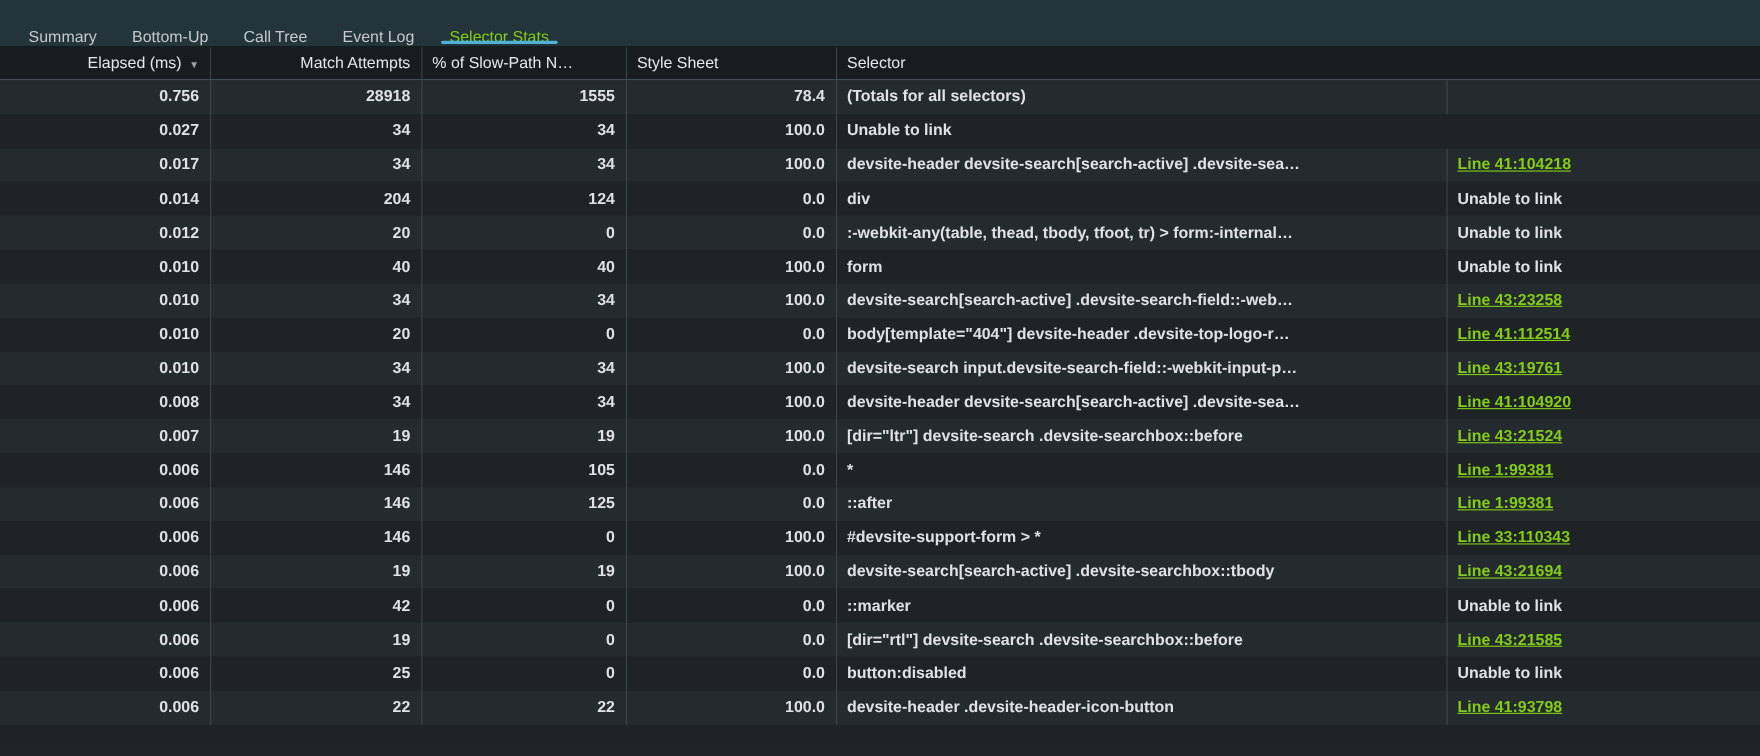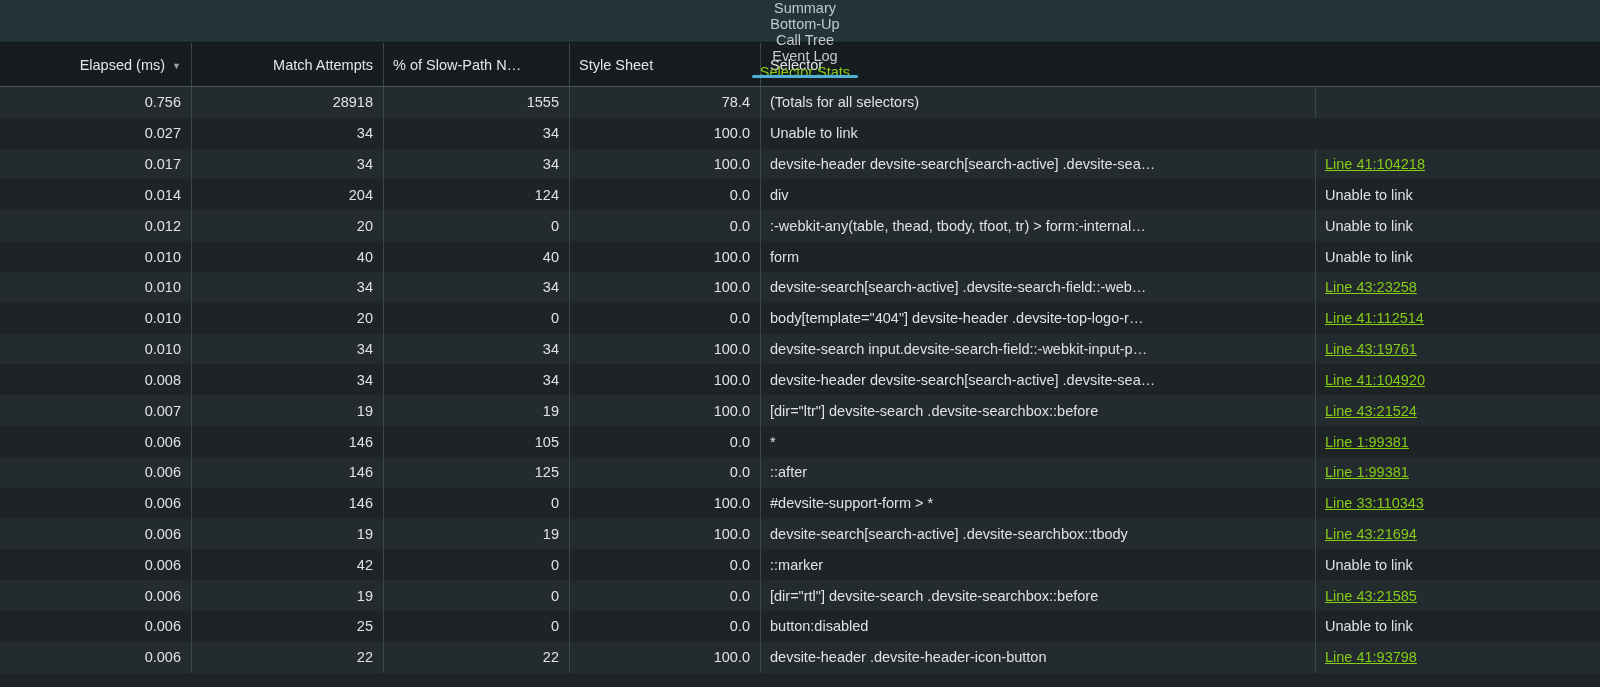--- a/index.html
+++ b/index.html
@@ -6,24 +6,23 @@
   html, body {
     width: 1600px; height: 687px; overflow: hidden;
     background: #1e2427;
     font-family: "Liberation Sans", "DejaVu Sans", sans-serif;
     -webkit-font-smoothing: antialiased;
   }
 
   
   .tabbar {
     height: 43px; background: #24343b;
-    display: flex; align-items: center;
+    display: flex; align-items: flex-end;
     padding-left: 10px;
     border-bottom: 1px solid #10171a;
-    flex-direction: column;
   }
   .tab {
     position: relative;
     display: flex; align-items: center;
     margin: 0 14px; padding: 0 2px;
     color: #c3c9cc; font-size: 14.5px;
     cursor: default; white-space: nowrap;
   }
   .tab.active { color: #84cc16; }
   .tab.active::after {
@@ -31,37 +30,37 @@
     height: 3px; background: #4db2d6; border-radius: 3px;
   }
 
   
   .grid { width: 1600px; }
   .hrow, .row {
     display: grid;
     grid-template-columns: 192px 192px 186px 191px 555px 1fr;
   }
   .hrow {
-    height: 44px; background: #161c1f;
+    height: 30px; background: #161c1f;
     border-bottom: 1px solid #4c5a60;
   }
   .hrow .cell {
     color: #e4e7e9; font-size: 14.5px;
     display: flex; align-items: center;
   }
   .cell { border-right: 1px solid #3b4649; overflow: hidden; white-space: nowrap; }
   .cell:last-child { border-right: none; }
   .num { justify-content: flex-end; text-align: right; padding-right: 10px; }
   .txt { justify-content: flex-start; text-align: center; padding-left: 9px; }
   .sort-arrow {
     display: inline-block; margin-left: 7px; font-size: 9px; color: #9aa1a6;
     transform: translateY(1px);
   }
 
-  .row { height: 30.84px; }
+  .row { height: 30.84px; font-weight: bold; }
   .row:nth-child(odd)  { background: #242b2e; }
   .row:nth-child(even) { background: #1e2426; }
   .row .cell {
     color: #dfe2e4; font-size: 14.5px;
     display: flex; align-items: center;
   }
   .row .cell.txt { text-overflow: ellipsis; }
   a.sheet-link { color: #84cc16; text-decoration: underline; cursor: pointer; }
   .bottom-fill { height: 17px; background: #1e2426; }
 </style>

